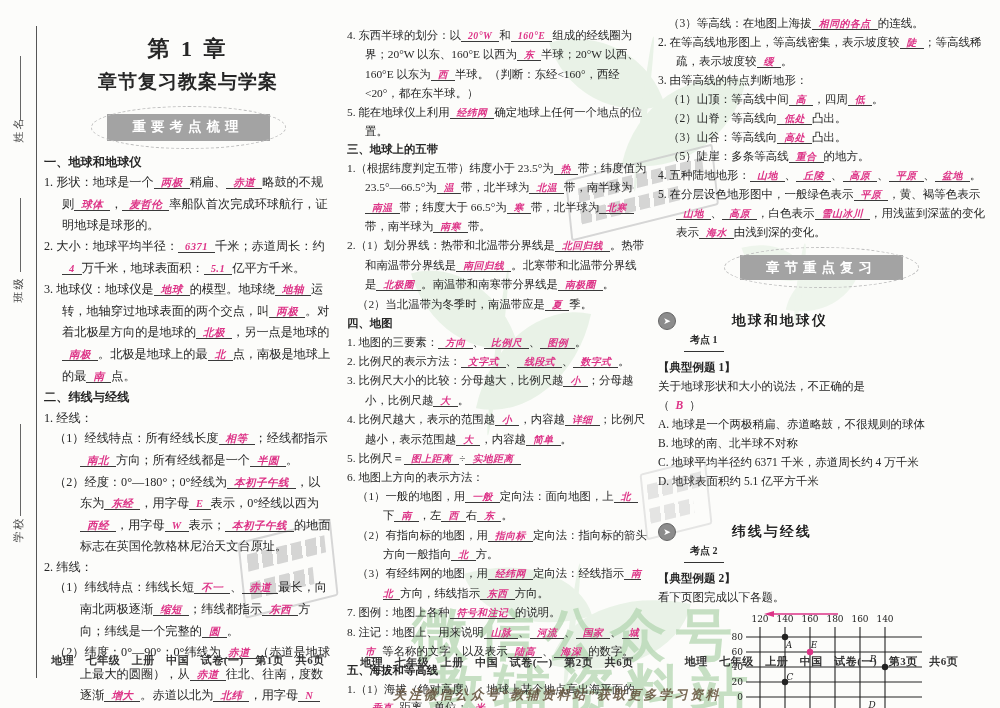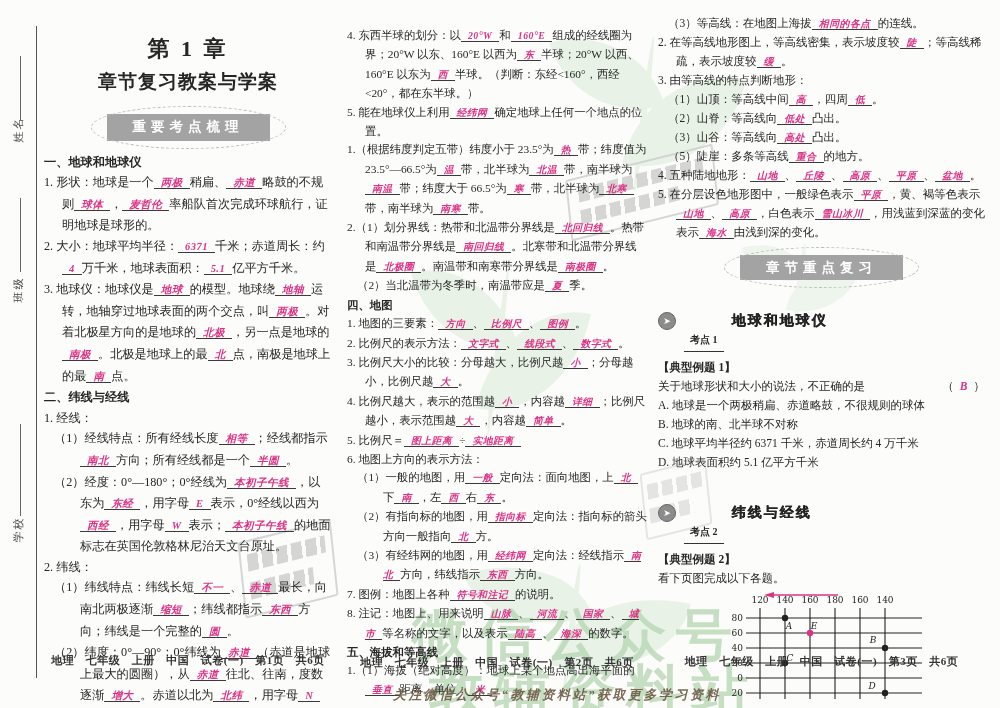--- a/index.html
+++ b/index.html
@@ -24,23 +24,23 @@
   .badge:before{content:"";position:absolute;inset:-8px -16px;border:1.4px dashed #bdbdbd;border-radius:50%;}
   .sec{font-weight:bold;}
   .p{padding-left:18px;text-indent:-18px;}
   .sub{padding-left:36px;text-indent:-26px;}
   .blank{color:#dd3387;font-weight:bold;font-style:italic;border-bottom:1.2px solid #3a3a3a;
          padding:0 7px;font-size:.86em;letter-spacing:.5px;}
   .kd{display:flex;align-items:center;gap:8px;margin:10px 0 3px;line-height:20px;}
   .kd-icon{width:16px;height:16px;border-radius:50%;background:#8c8c8c;color:#fff;font-size:9px;
            display:flex;align-items:center;justify-content:center;border:1px solid #666;flex:0 0 16px;}
   .kd-label{font-weight:bold;font-size:10px;border-bottom:1.5px solid #333;padding:0 6px 1px;margin-top:40px;}
-  .kd-title{font-weight:bold;font-size:14px;letter-spacing:2px;text-shadow:.4px 0 #000;}
+  .kd-title{font-weight:normal;font-size:14px;letter-spacing:2px;text-shadow:.4px 0 #000;}
   .ex{font-weight:bold;margin-top:6px;}
-  .qa{display:flex;justify-content:space-between;}
+  .qa{display:flex;justify-content:space-between;flex-direction:column;}
   .qa .ans{color:#dd3387;font-weight:bold;font-style:italic;padding:0 6px;}
   .footer{position:absolute;bottom:37px;left:0;right:0;text-align:center;font-weight:bold;
           font-size:11px;letter-spacing:.5px;color:#333;}
   .figwrap{margin:3px 0 0 68px;width:200px;}
   svg text{font-size:9px;fill:#222;font-family:"DejaVu Serif",serif;}
   
   .wm{position:absolute;pointer-events:none;}
   .sprout{opacity:.42;}
   .leafA,.leafB,.stem{position:absolute;background:#cfe6cd;}
   .leafA{width:52%;height:46%;left:2%;top:10%;border-radius:0 100% 0 100%;transform:rotate(-16deg);}
@@ -122,20 +122,21 @@
       <div class="sub">（1）经线特点：所有经线长度<span class="blank">相等</span>；经线都指示<span class="blank">南北</span>方向；所有经线都是一个<span class="blank">半圆</span>。</div>
       <div class="sub">（2）经度：0°—180°；0°经线为<span class="blank">本初子午线</span>，以东为<span class="blank">东经</span>，用字母<span class="blank">E</span>表示，0°经线以西为<span class="blank">西经</span>，用字母<span class="blank">W</span>表示；<span class="blank">本初子午线</span>的地面标志在英国伦敦格林尼治天文台原址。</div>
       <div class="p">2. 纬线：</div>
       <div class="sub">（1）纬线特点：纬线长短<span class="blank">不一</span>、<span class="blank">赤道</span>最长，向南北两极逐渐<span class="blank">缩短</span>；纬线都指示<span class="blank">东西</span>方向；纬线是一个完整的<span class="blank">圆</span>。</div>
       <div class="sub">（2）纬度：0°—90°；0°纬线为<span class="blank">赤道</span>（赤道是地球上最大的圆圈），从<span class="blank">赤道</span>往北、往南，度数逐渐<span class="blank">增大</span>。赤道以北为<span class="blank">北纬</span>，用字母<span class="blank">N</span>表示，北极点为；赤道以南为，用字母表示，南极点为。</div>
       <div class="footer">地理　七年级　上册　中国　试卷(一)　第1页　共6页</div>
     </div>
   <div class="col" id="c1">
       <div class="p">4. 东西半球的划分：以<span class="blank">20°W</span>和<span class="blank">160°E</span>组成的经线圈为界；20°W 以东、160°E 以西为<span class="blank">东</span>半球；20°W 以西、160°E 以东为<span class="blank">西</span>半球。（判断：东经&lt;160°，西经&lt;20°，都在东半球。）</div>
       <div class="p">5. 能在地球仪上利用<span class="blank">经纬网</span>确定地球上任何一个地点的位置。</div>
+      <div class="sec">三、地球上的五带</div>
       <div class="p">1.（根据纬度判定五带）纬度小于 23.5°为<span class="blank">热</span>带；纬度值为 23.5°—66.5°为<span class="blank">温</span>带，北半球为<span class="blank">北温</span>带，南半球为<span class="blank">南温</span>带；纬度大于 66.5°为<span class="blank">寒</span>带，北半球为<span class="blank">北寒</span>带，南半球为<span class="blank">南寒</span>带。</div>
       <div class="p">2.（1）划分界线：热带和北温带分界线是<span class="blank">北回归线</span>。热带和南温带分界线是<span class="blank">南回归线</span>。北寒带和北温带分界线是<span class="blank">北极圈</span>。南温带和南寒带分界线是<span class="blank">南极圈</span>。</div>
       <div class="sub">（2）当北温带为冬季时，南温带应是<span class="blank">夏</span>季。</div>
       <div class="sec">四、地图</div>
       <div class="p">1. 地图的三要素：<span class="blank">方向</span>、<span class="blank">比例尺</span>、<span class="blank">图例</span>。</div>
       <div class="p">2. 比例尺的表示方法：<span class="blank">文字式</span>、<span class="blank">线段式</span>、<span class="blank">数字式</span>。</div>
       <div class="p">3. 比例尺大小的比较：分母越大，比例尺越<span class="blank">小</span>；分母越小，比例尺越<span class="blank">大</span>。</div>
       <div class="p">4. 比例尺越大，表示的范围越<span class="blank">小</span>，内容越<span class="blank">详细</span>；比例尺越小，表示范围越<span class="blank">大</span>，内容越<span class="blank">简单</span>。</div>
       <div class="p">5. 比例尺＝<span class="blank">图上距离</span>÷<span class="blank">实地距离</span></div>
       <div class="p">6. 地图上方向的表示方法：</div>

